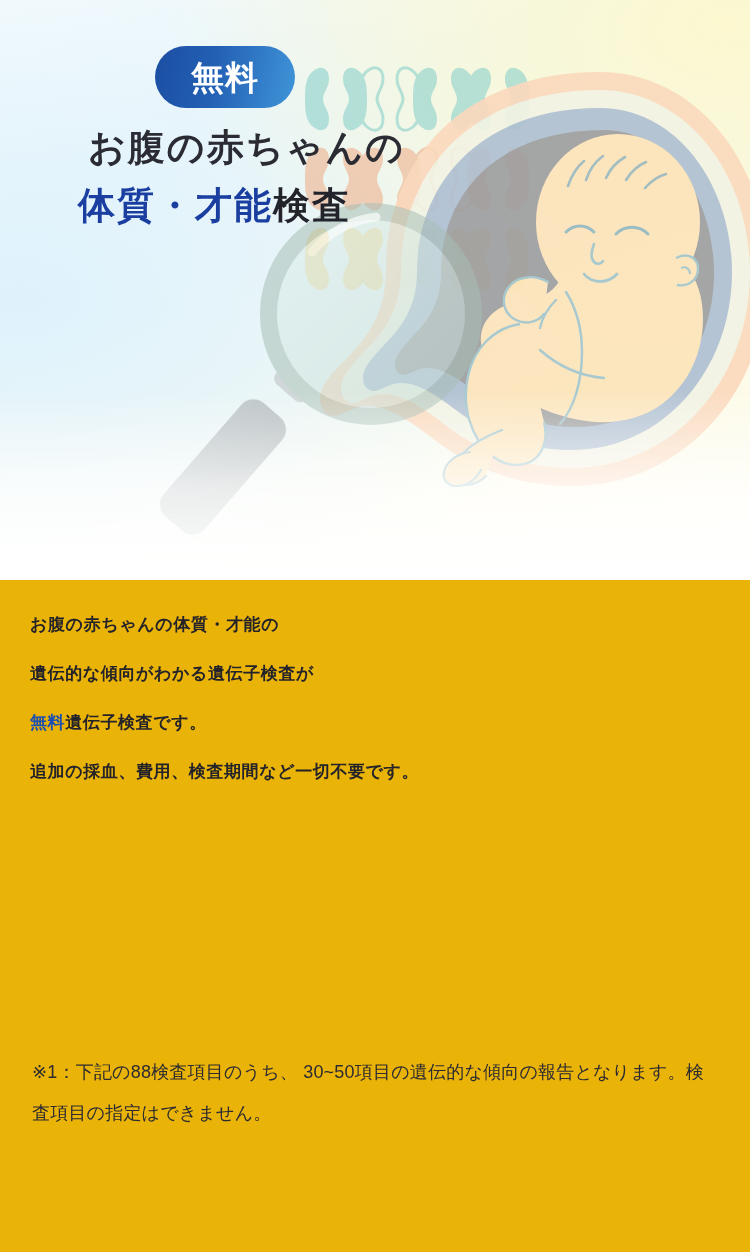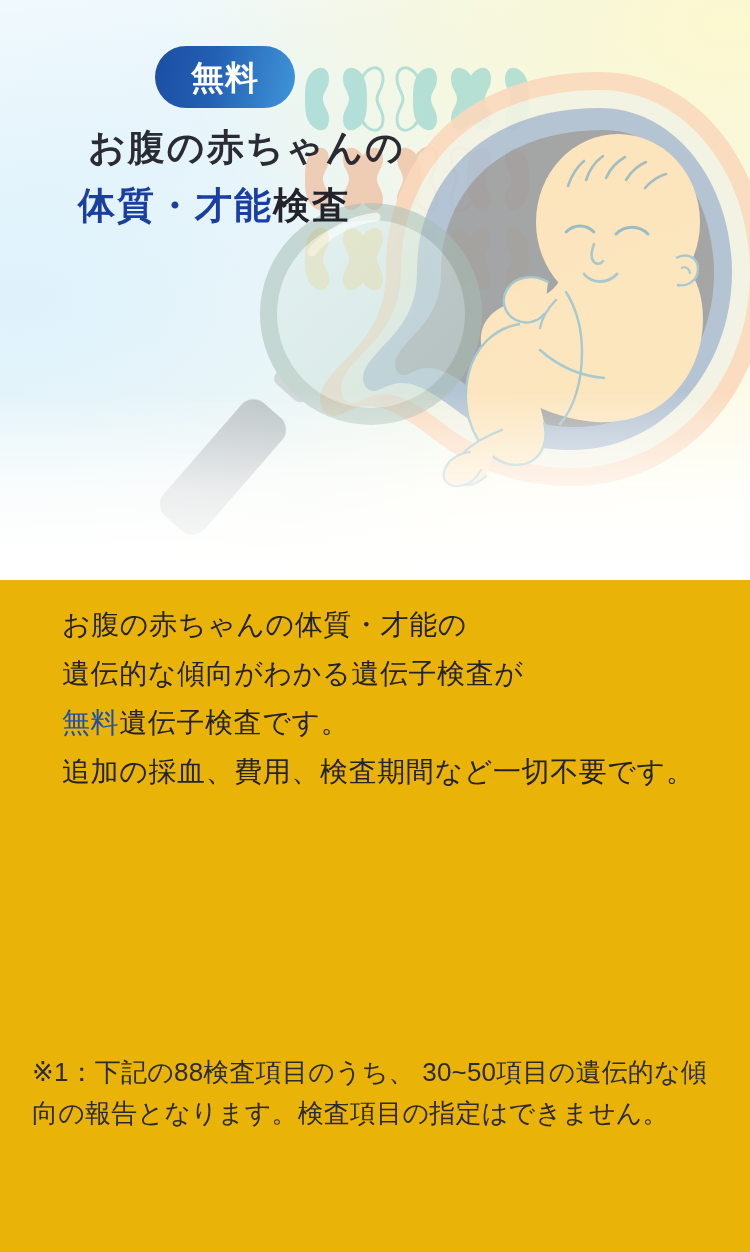--- a/index.html
+++ b/index.html
@@ -95,27 +95,26 @@
   .copy {
     position: absolute;
     left: 30px;
     width: 700px;
     z-index: 4;
   }
   .para-main {
     top: 600px;
   }
   .para-main .line {
-    font-size: 28px;
-    font-weight: 400;
+    font-size: 17px;
+    font-weight: 700;
     color: #232329;
     line-height: 49px;
     letter-spacing: 0.6px;
     white-space: nowrap;
-    margin-left: 32px;
   }
   .line-accent { color: #1c4fb0; }
 
   .para-second {
     top: 838px;
   }
   .para-second .line {
     font-size: 25.5px;
     font-weight: 700;
     color: #232329;
@@ -125,21 +124,21 @@
   }
   .note-mark {
     font-size: 21px;
     font-weight: 400;
   }
 
   .footnote {
     position: absolute;
     left: 32px; top: 1052px;
     width: 690px;
-    font-size: 26px;
+    font-size: 18px;
     font-weight: 400;
     color: #2b2b31;
     line-height: 41px;
     letter-spacing: 0.2px;
     z-index: 4;
   }
 </style>
 </head>
 <body>
 

